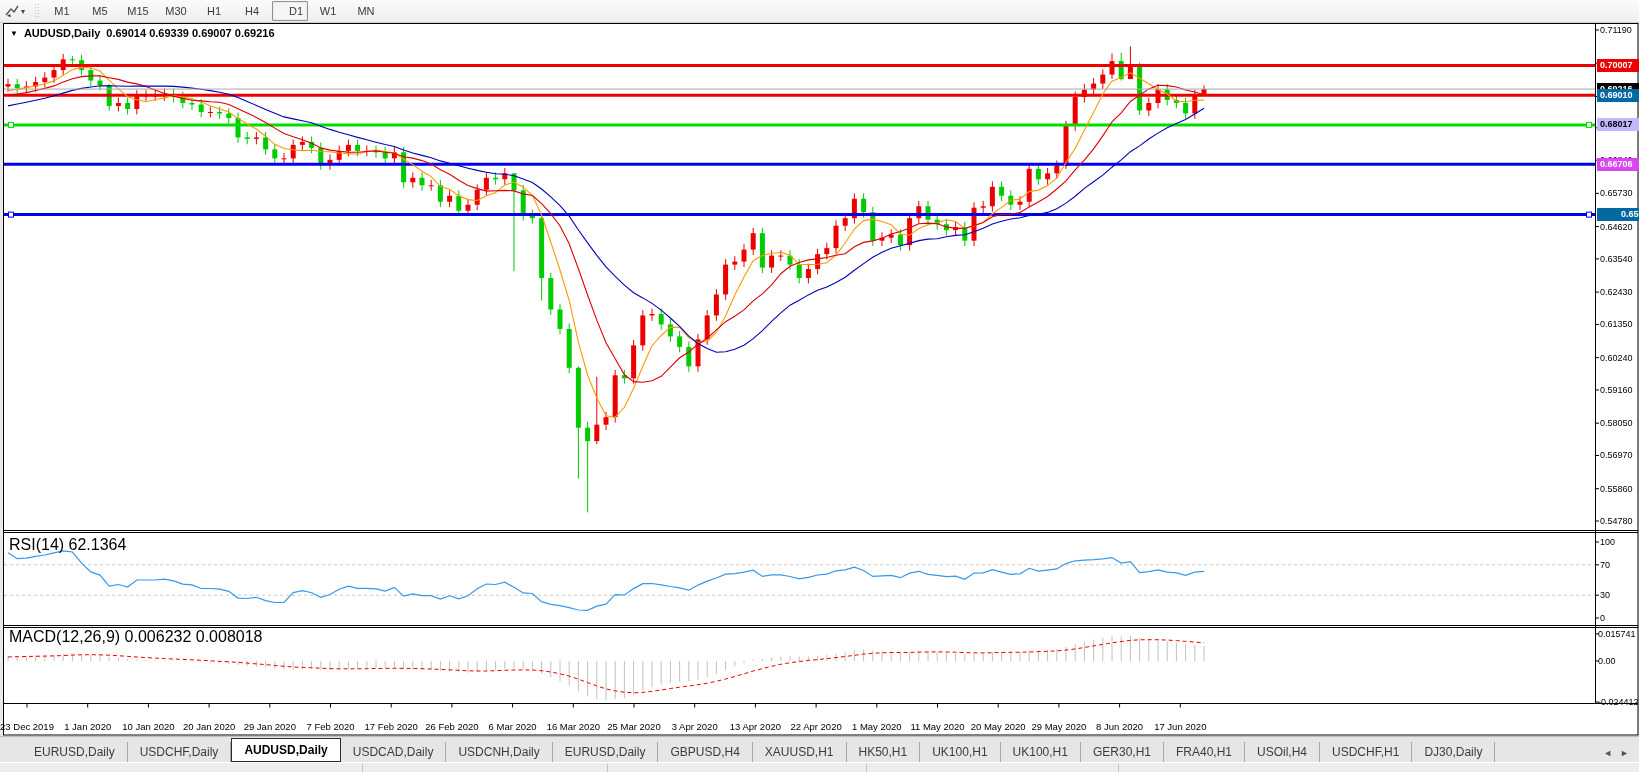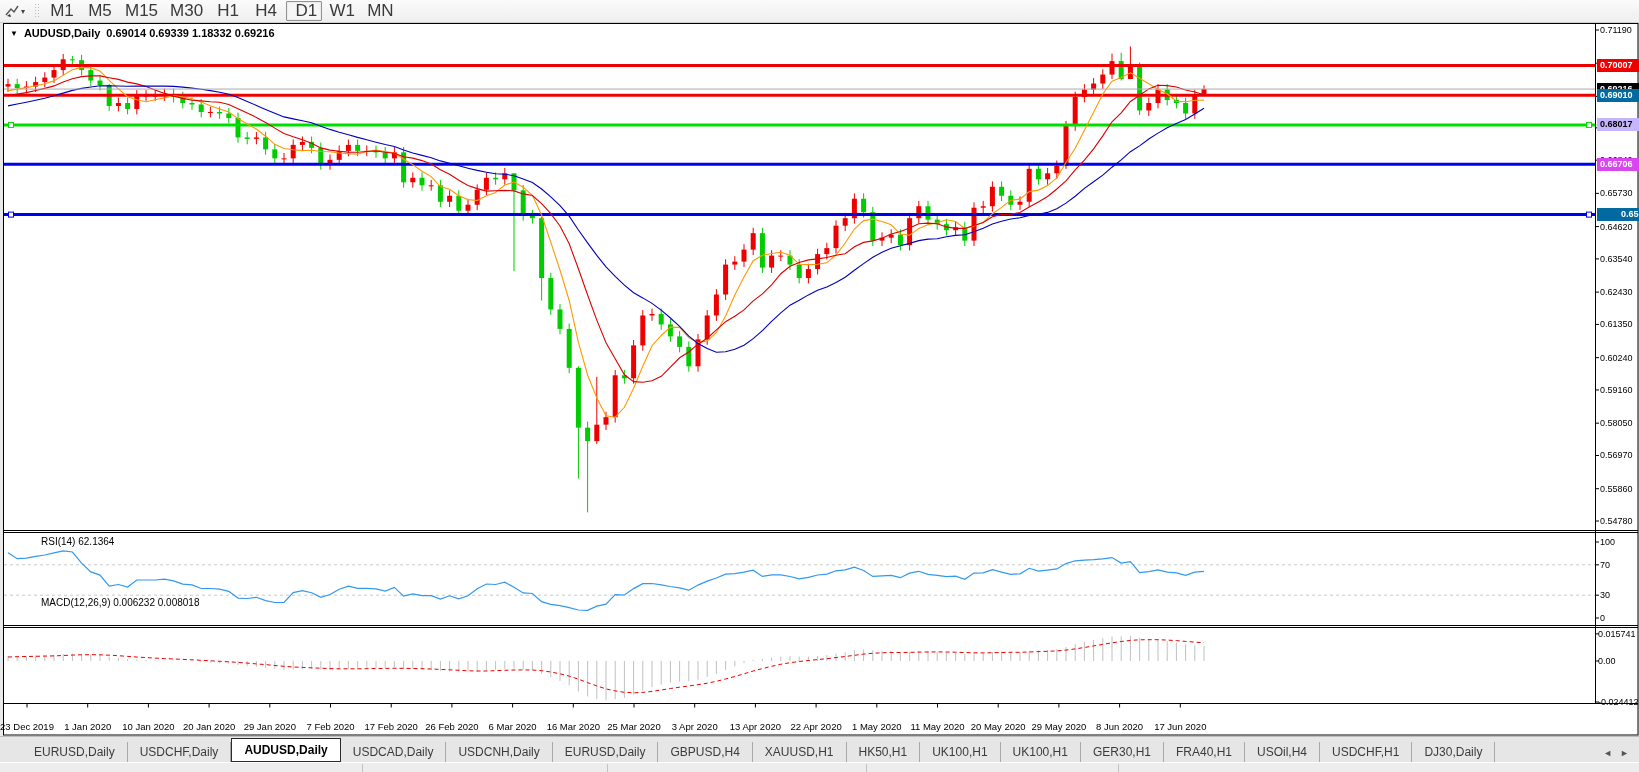--- a/index.html
+++ b/index.html
@@ -13,35 +13,35 @@
     position:absolute;left:0;top:0;width:1639px;height:22px;
     background:linear-gradient(#fbfbfb,#eeeeee);
     border-bottom:1px solid #cfcfcf;display:flex;align-items:center;
   }
   #tool-icon{width:30px;height:20px;display:flex;align-items:center;justify-content:center;gap:2px;cursor:pointer;}
   .grip{width:5px;height:16px;margin:0 4px;
     background-image:radial-gradient(#bdbdbd 35%,transparent 36%);
     background-size:3px 3px;}
   .tf-btn{
     min-width:26px;height:18px;line-height:18px;text-align:center;
-    font-size:17px;color:#3a3a3a;padding:0 4px;margin:0 1px;
+    font-size:11px;color:#3a3a3a;padding:0 4px;margin:0 1px;
     border:1px solid transparent;border-radius:1px;cursor:pointer;
   }
   .tf-btn.active{background:#f6f6f6;border:1px solid #919191;box-shadow:inset 0 0 2px #d4d4d4;text-align:right;}
   
   #window{position:absolute;left:3px;top:23px;width:1635px;height:713px;background:#fff;}
   #chart-svg{position:absolute;left:0;top:0;}
   #chart-title{
     position:absolute;left:10px;top:27px;font-size:11px;font-weight:bold;color:#000;
     display:flex;gap:6px;align-items:center;
   }
   #chart-title .caret{font-size:8px;}
-  .panel-label{position:absolute;font-size:10px;color:#000;margin-left:32px;}
+  .panel-label{position:absolute;font-size:16px;color:#000;}
   #rsi-label{left:9px;top:536px;}
-  #macd-label{left:9px;top:597px;}
+  #macd-label{left:9px;top:628px;}
   .badge{
     position:absolute;left:1597px;width:55px;height:13px;line-height:13px;
     font-size:9px;font-weight:bold;padding-left:3px;box-sizing:border-box;
     letter-spacing:0;white-space:nowrap;
   }
   
   #tabbar{
     position:absolute;left:0;top:736px;width:1639px;height:26px;
     background:#e6e6e6;border-top:1px solid #bdbdbd;border-bottom:1px solid #c6c6c6;
     display:flex;align-items:flex-end;
@@ -607,21 +607,21 @@
       <polyline points="8.0,90.8 17.2,89.1 26.4,87.6 35.6,85.8 44.8,83.7 54.0,80.9 63.2,75.1 72.4,69.8 81.6,67.4 90.8,68.0 100.0,71.0 109.2,80.4 118.4,88.9 127.6,96.7 136.8,99.7 146.0,101.8 155.2,99.7 164.4,97.9 173.6,95.5 182.8,97.0 192.0,98.8 201.2,102.1 210.4,105.7 219.6,109.0 228.8,112.0 238.0,118.6 247.2,123.9 256.4,129.0 265.6,136.2 274.8,144.3 284.0,148.5 293.2,149.7 302.4,150.6 311.6,150.3 320.8,151.5 330.0,151.8 339.2,153.0 348.4,153.6 357.6,154.2 366.8,151.5 376.0,150.0 385.2,151.5 394.4,153.0 403.6,159.3 412.8,164.6 422.0,171.2 431.2,176.6 440.4,186.5 449.6,189.2 458.8,195.8 468.0,199.6 477.2,200.5 486.4,195.8 495.6,192.5 504.8,185.0 514.0,182.1 523.2,187.2 532.4,195.3 541.6,215.0 550.8,242.3 560.0,270.0 569.2,300.5 578.4,342.4 587.6,375.0 596.8,398.0 606.0,415.7 615.2,417.2 624.4,407.3 633.6,388.2 642.8,366.3 652.0,345.7 661.2,335.5 670.4,327.1 679.6,327.4 688.8,337.6 698.0,342.7 707.2,340.9 716.4,332.5 725.6,316.0 734.8,295.1 744.0,277.1 753.2,260.7 762.4,255.3 771.6,253.5 780.8,252.3 790.0,255.3 799.2,264.3 808.4,264.6 817.6,264.3 826.8,262.8 836.0,255.0 845.2,243.0 854.4,229.0 863.6,220.6 872.8,219.1 882.0,221.5 891.2,224.8 900.4,234.1 909.6,235.3 918.8,228.4 928.0,224.8 937.2,222.7 946.4,219.7 955.6,221.5 964.8,228.4 974.0,226.0 983.2,222.4 992.4,213.7 1001.6,207.4 1010.8,200.2 1020.0,199.1 1029.2,191.6 1038.4,190.1 1047.6,185.6 1056.8,177.8 1066.0,162.5 1075.2,148.2 1084.4,130.2 1093.6,112.3 1102.8,94.0 1112.0,81.2 1121.2,77.6 1130.4,72.8 1139.6,78.2 1148.8,83.8 1158.0,89.5 1167.2,93.7 1176.4,101.2 1185.6,101.8 1194.8,100.2 1204.0,100.1 " fill="none" stroke="#ff9900" stroke-width="1.1"></polyline>
       <polyline points="8.0,95.7 17.2,94.1 26.4,92.6 35.6,90.5 44.8,88.4 54.0,85.9 63.2,82.1 72.4,78.7 81.6,76.6 90.8,75.9 100.0,75.9 109.2,77.7 118.4,79.4 127.6,82.1 136.8,83.9 146.0,86.4 155.2,90.0 164.4,93.4 173.6,96.1 182.8,98.4 192.0,100.3 201.2,100.9 210.4,101.8 219.6,102.2 228.8,104.5 238.0,108.7 247.2,113.0 256.4,117.4 265.6,122.6 274.8,128.1 284.0,133.5 293.2,136.8 302.4,139.8 311.6,143.2 320.8,147.9 330.0,150.1 339.2,151.3 348.4,152.1 357.6,152.2 366.8,151.5 376.0,150.9 385.2,152.2 394.4,153.3 403.6,156.7 412.8,158.1 422.0,160.6 431.2,164.0 440.4,169.7 449.6,174.2 458.8,180.2 468.0,185.4 477.2,188.6 486.4,191.1 495.6,190.8 504.8,190.4 514.0,190.9 523.2,193.9 532.4,195.5 541.6,203.7 550.8,213.6 560.0,226.0 569.2,243.8 578.4,268.8 587.6,295.0 596.8,320.1 606.0,342.8 615.2,358.8 624.4,374.8 633.6,381.6 642.8,382.2 652.0,380.7 661.2,376.3 670.4,367.2 679.6,357.8 688.8,352.0 698.0,344.2 707.2,338.2 716.4,329.8 725.6,321.7 734.8,316.3 744.0,309.9 753.2,300.8 762.4,293.9 771.6,284.8 780.8,273.7 790.0,266.2 799.2,262.5 808.4,259.9 817.6,258.9 826.8,257.5 836.0,255.2 845.2,253.7 854.4,246.8 863.6,242.4 872.8,240.9 882.0,238.2 891.2,233.9 900.4,231.5 909.6,227.9 918.8,223.7 928.0,223.1 937.2,223.7 946.4,226.9 955.6,228.4 964.8,228.4 974.0,225.4 983.2,222.5 992.4,216.7 1001.6,214.5 1010.8,214.3 1020.0,212.5 1029.2,207.0 1038.4,201.9 1047.6,196.5 1056.8,189.0 1066.0,180.8 1075.2,169.9 1084.4,160.2 1093.6,148.9 1102.8,135.9 1112.0,121.8 1121.2,112.9 1130.4,101.5 1139.6,95.2 1148.8,88.9 1158.0,85.3 1167.2,85.6 1176.4,87.0 1185.6,90.0 1194.8,92.0 1204.0,94.8 " fill="none" stroke="#dd0000" stroke-width="1.1"></polyline>
       <polyline points="8.0,105.9 17.2,104.0 26.4,102.2 35.6,100.3 44.8,98.2 54.0,95.8 63.2,93.1 72.4,90.4 81.6,88.4 90.8,87.0 100.0,85.8 109.2,85.9 118.4,86.0 127.6,86.3 136.8,86.1 146.0,86.1 155.2,86.1 164.4,86.1 173.6,86.4 182.8,87.1 192.0,88.1 201.2,89.3 210.4,90.6 219.6,92.2 228.8,94.2 238.0,97.6 247.2,101.5 256.4,105.4 265.6,109.4 274.8,113.2 284.0,116.9 293.2,118.9 302.4,120.8 311.6,122.7 320.8,126.2 330.0,129.4 339.2,132.2 348.4,134.7 357.6,137.4 366.8,139.8 376.0,142.2 385.2,144.5 394.4,146.5 403.6,150.0 412.8,153.0 422.0,155.4 431.2,157.7 440.4,160.9 449.6,163.2 458.8,165.8 468.0,168.2 477.2,170.4 486.4,172.2 495.6,173.8 504.8,174.2 514.0,175.7 523.2,179.0 532.4,182.6 541.6,189.0 550.8,196.9 560.0,205.7 569.2,216.2 578.4,230.0 587.6,242.9 596.8,255.3 606.0,266.9 615.2,276.4 624.4,285.2 633.6,292.7 642.8,297.9 652.0,303.4 661.2,310.1 670.4,318.0 679.6,326.4 688.8,336.1 698.0,343.5 707.2,348.5 716.4,352.3 725.6,351.7 734.8,349.3 744.0,345.3 753.2,338.6 762.4,330.6 771.6,321.3 780.8,312.8 790.0,305.2 799.2,300.3 808.4,294.9 817.6,290.3 826.8,286.9 836.0,282.5 845.2,277.2 854.4,270.3 863.6,263.6 872.8,257.3 882.0,252.2 891.2,248.2 900.4,245.7 909.6,243.4 918.8,240.6 928.0,239.1 937.2,238.7 946.4,236.8 955.6,235.4 964.8,234.7 974.0,231.8 983.2,228.2 992.4,224.1 1001.6,221.2 1010.8,219.0 1020.0,217.8 1029.2,215.4 1038.4,214.4 1047.6,212.4 1056.8,208.7 1066.0,203.1 1075.2,196.2 1084.4,188.4 1093.6,181.7 1102.8,175.1 1112.0,167.2 1121.2,159.9 1130.4,151.7 1139.6,145.9 1148.8,139.0 1158.0,133.1 1167.2,127.8 1176.4,123.6 1185.6,119.5 1194.8,114.0 1204.0,108.3 " fill="none" stroke="#0000bb" stroke-width="1.1"></polyline>
     </g>
     <line x1="4" y1="89.05286812536953" x2="1595" y2="89.05286812536953" stroke="#aaaaaa" stroke-width="1"></line>
   </svg>
 
 <div id="chart-title">
   <span class="caret">▼</span>
   <span>AUDUSD,Daily</span>
-  <span>0.69014 0.69339 1.18332 0.69216</span>
+  <span>0.69014 0.69339 0.69007 0.69216</span>
 </div>
 
 <div id="rsi-label" class="panel-label">RSI(14) 62.1364</div>
 <div id="macd-label" class="panel-label">MACD(12,26,9) 0.006232 0.008018</div>
 
 <div id="price-badges">
     <div class="badge" style="top: 82.5529px; background: rgb(0, 0, 0); color: rgb(255, 255, 255);">0.69216</div>
     <div class="badge" style="top: 58.8837px; background: rgb(238, 0, 0); color: rgb(255, 255, 255);">0.70007</div>
     <div class="badge" style="top: 88.717px; background: #0369a1; color: rgb(255, 255, 255);">0.69010</div>
     <div class="badge" style="top: 118.431px; background: #c4b5fd; color: rgb(0, 0, 0);">0.68017</div>

